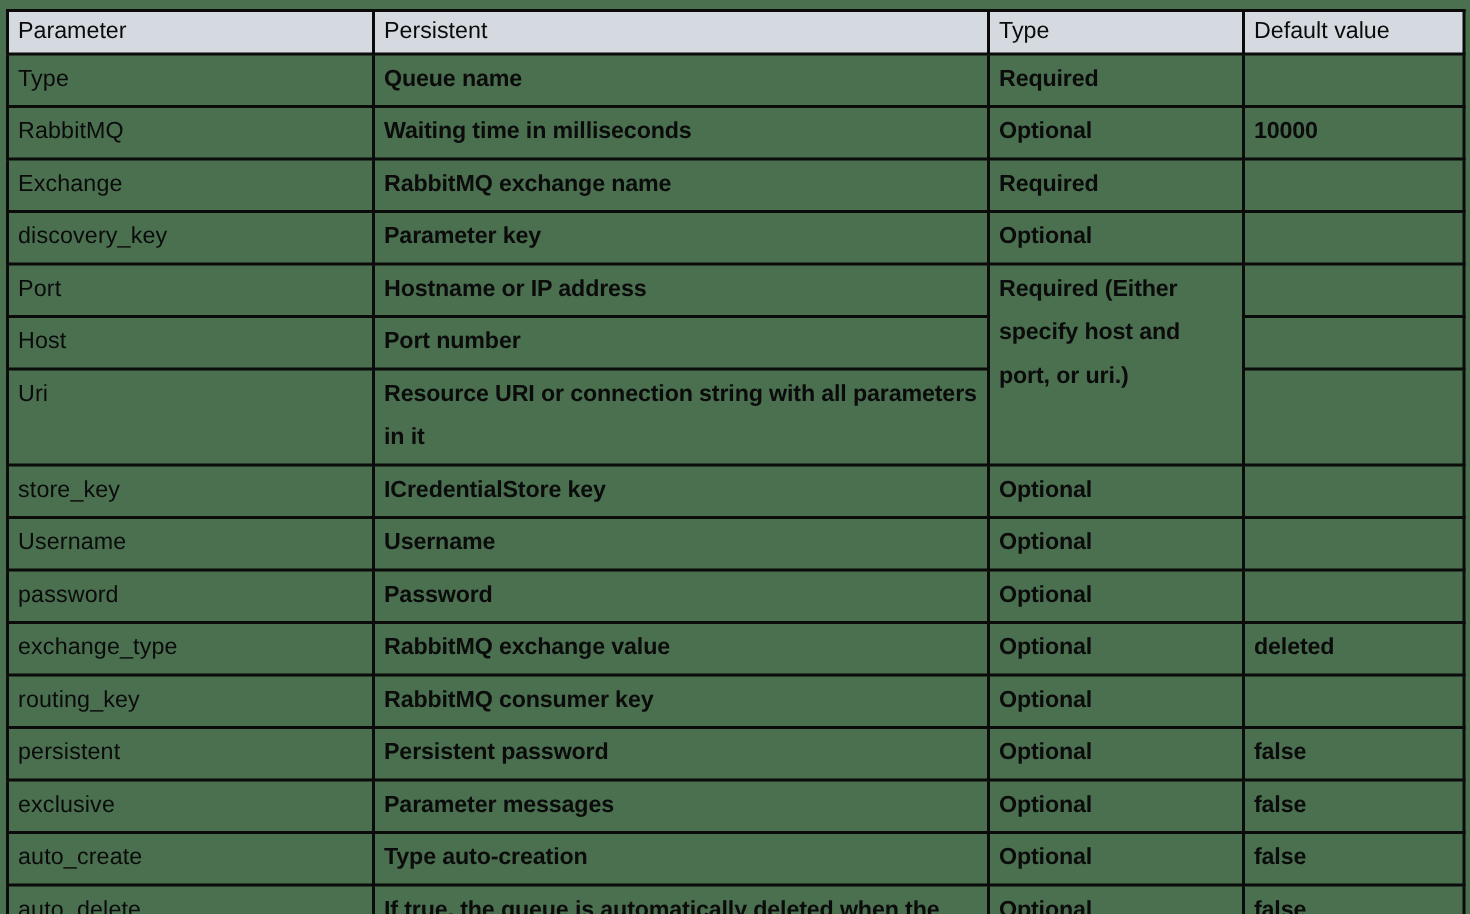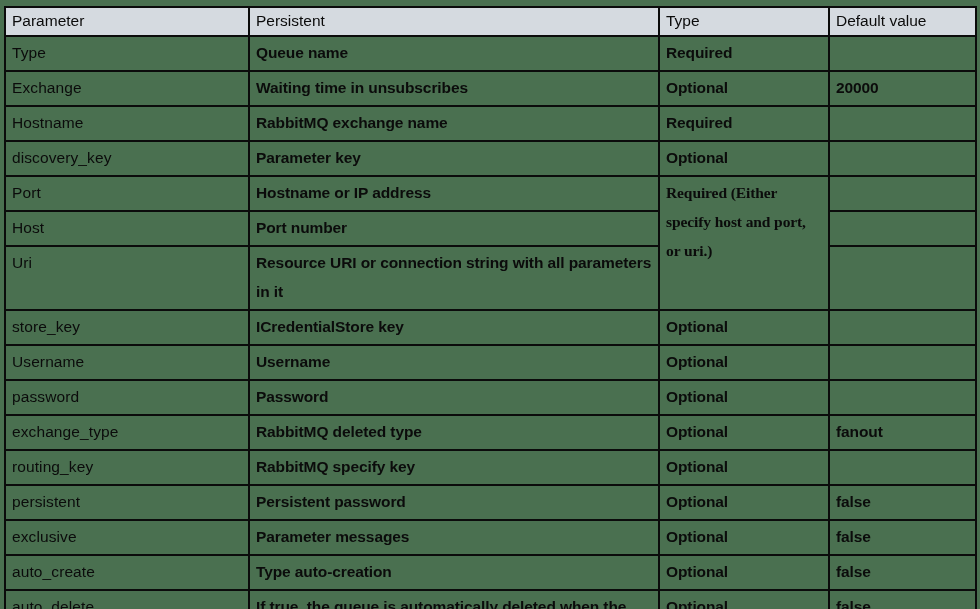--- a/index.html
+++ b/index.html
@@ -65,21 +65,20 @@
   }
 
   
   table.param-table tbody td.param-cell {
     font-weight: normal;
     letter-spacing: 0.1px;
   }
 
   table.param-table td.type-merged {
     vertical-align: top;
-    font-family: Liberation Serif, serif;
   }
 </style>
 </head>
 <body>
 
 <div class="table-wrap">
   <table class="param-table">
     <colgroup>
       <col class="c-param">
       <col class="c-desc">
@@ -95,27 +94,27 @@
       </tr>
     </thead>
     <tbody id="table-body">
         <tr>
           <td class="param-cell">Type</td>
           <td class="desc-cell">Queue name</td>
           <td>Required</td>
           <td></td>
         </tr>
         <tr>
-          <td class="param-cell">Exchange</td>
-          <td class="desc-cell">Waiting time in unsubscribes</td>
+          <td class="param-cell">RabbitMQ</td>
+          <td class="desc-cell">Waiting time in milliseconds</td>
           <td>Optional</td>
-          <td>20000</td>
+          <td>10000</td>
         </tr>
         <tr>
-          <td class="param-cell">Hostname</td>
+          <td class="param-cell">Exchange</td>
           <td class="desc-cell">RabbitMQ exchange name</td>
           <td>Required</td>
           <td></td>
         </tr>
         <tr>
           <td class="param-cell">discovery_key</td>
           <td class="desc-cell">Parameter key</td>
           <td>Optional</td>
           <td></td>
         </tr>
@@ -148,27 +147,27 @@
           <td></td>
         </tr>
         <tr>
           <td class="param-cell">password</td>
           <td class="desc-cell">Password</td>
           <td>Optional</td>
           <td></td>
         </tr>
         <tr>
           <td class="param-cell">exchange_type</td>
-          <td class="desc-cell">RabbitMQ deleted type</td>
+          <td class="desc-cell">RabbitMQ exchange value</td>
           <td>Optional</td>
-          <td>fanout</td>
+          <td>deleted</td>
         </tr>
         <tr>
           <td class="param-cell">routing_key</td>
-          <td class="desc-cell">RabbitMQ specify key</td>
+          <td class="desc-cell">RabbitMQ consumer key</td>
           <td>Optional</td>
           <td></td>
         </tr>
         <tr>
           <td class="param-cell">persistent</td>
           <td class="desc-cell">Persistent password</td>
           <td>Optional</td>
           <td>false</td>
         </tr>
         <tr>

